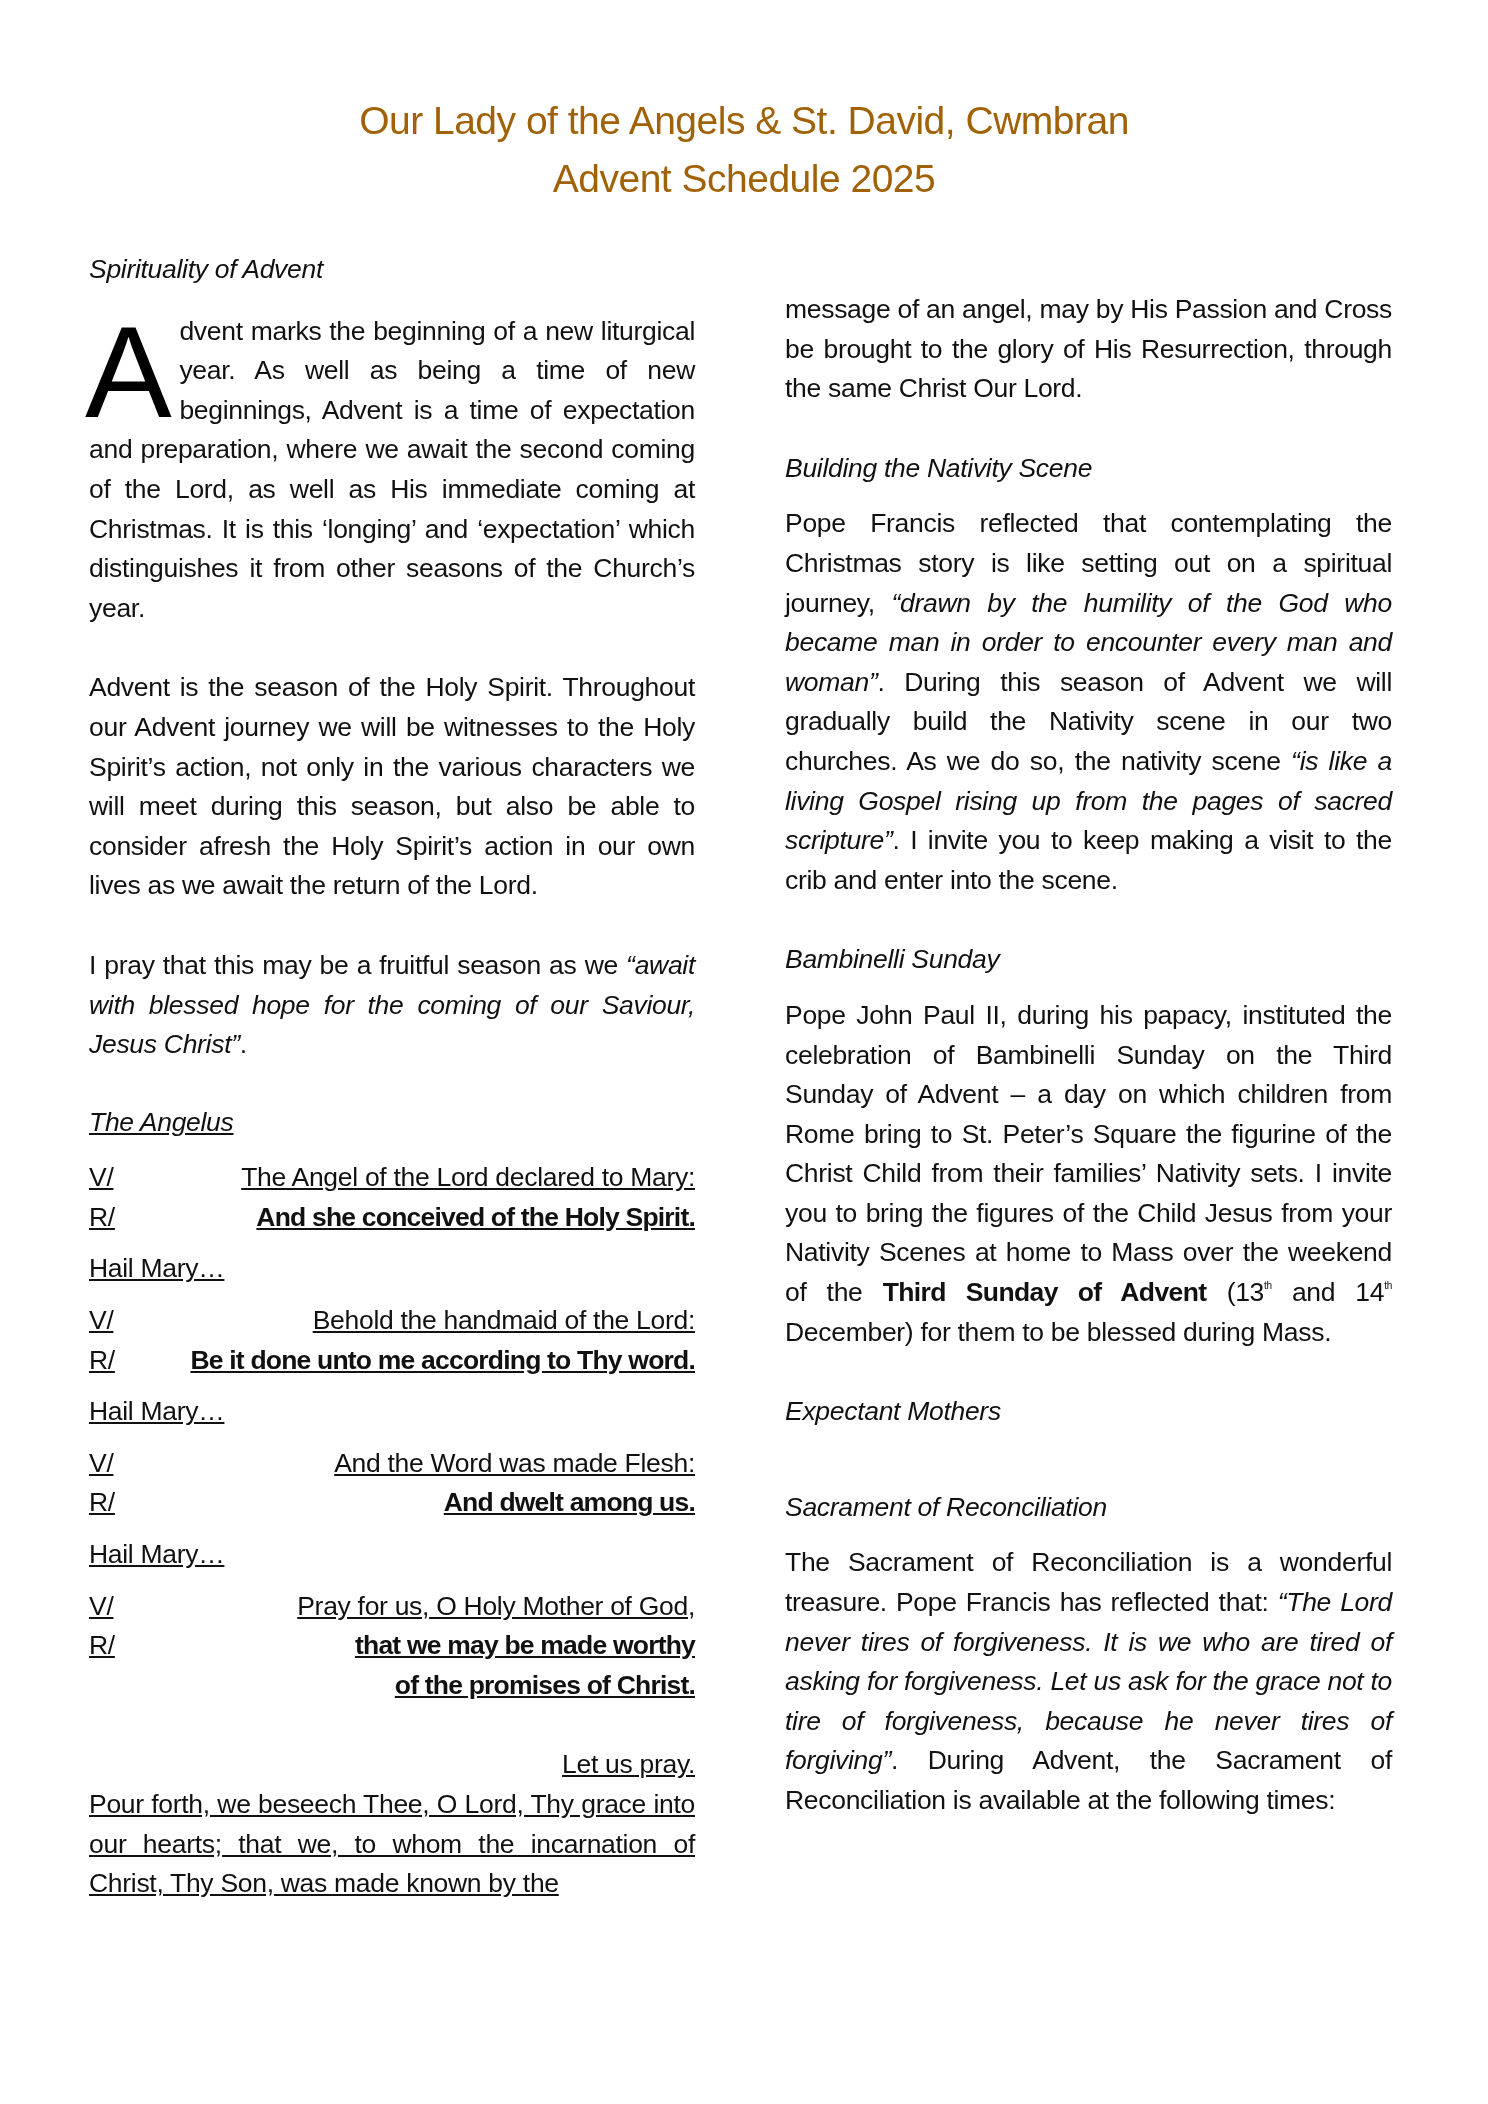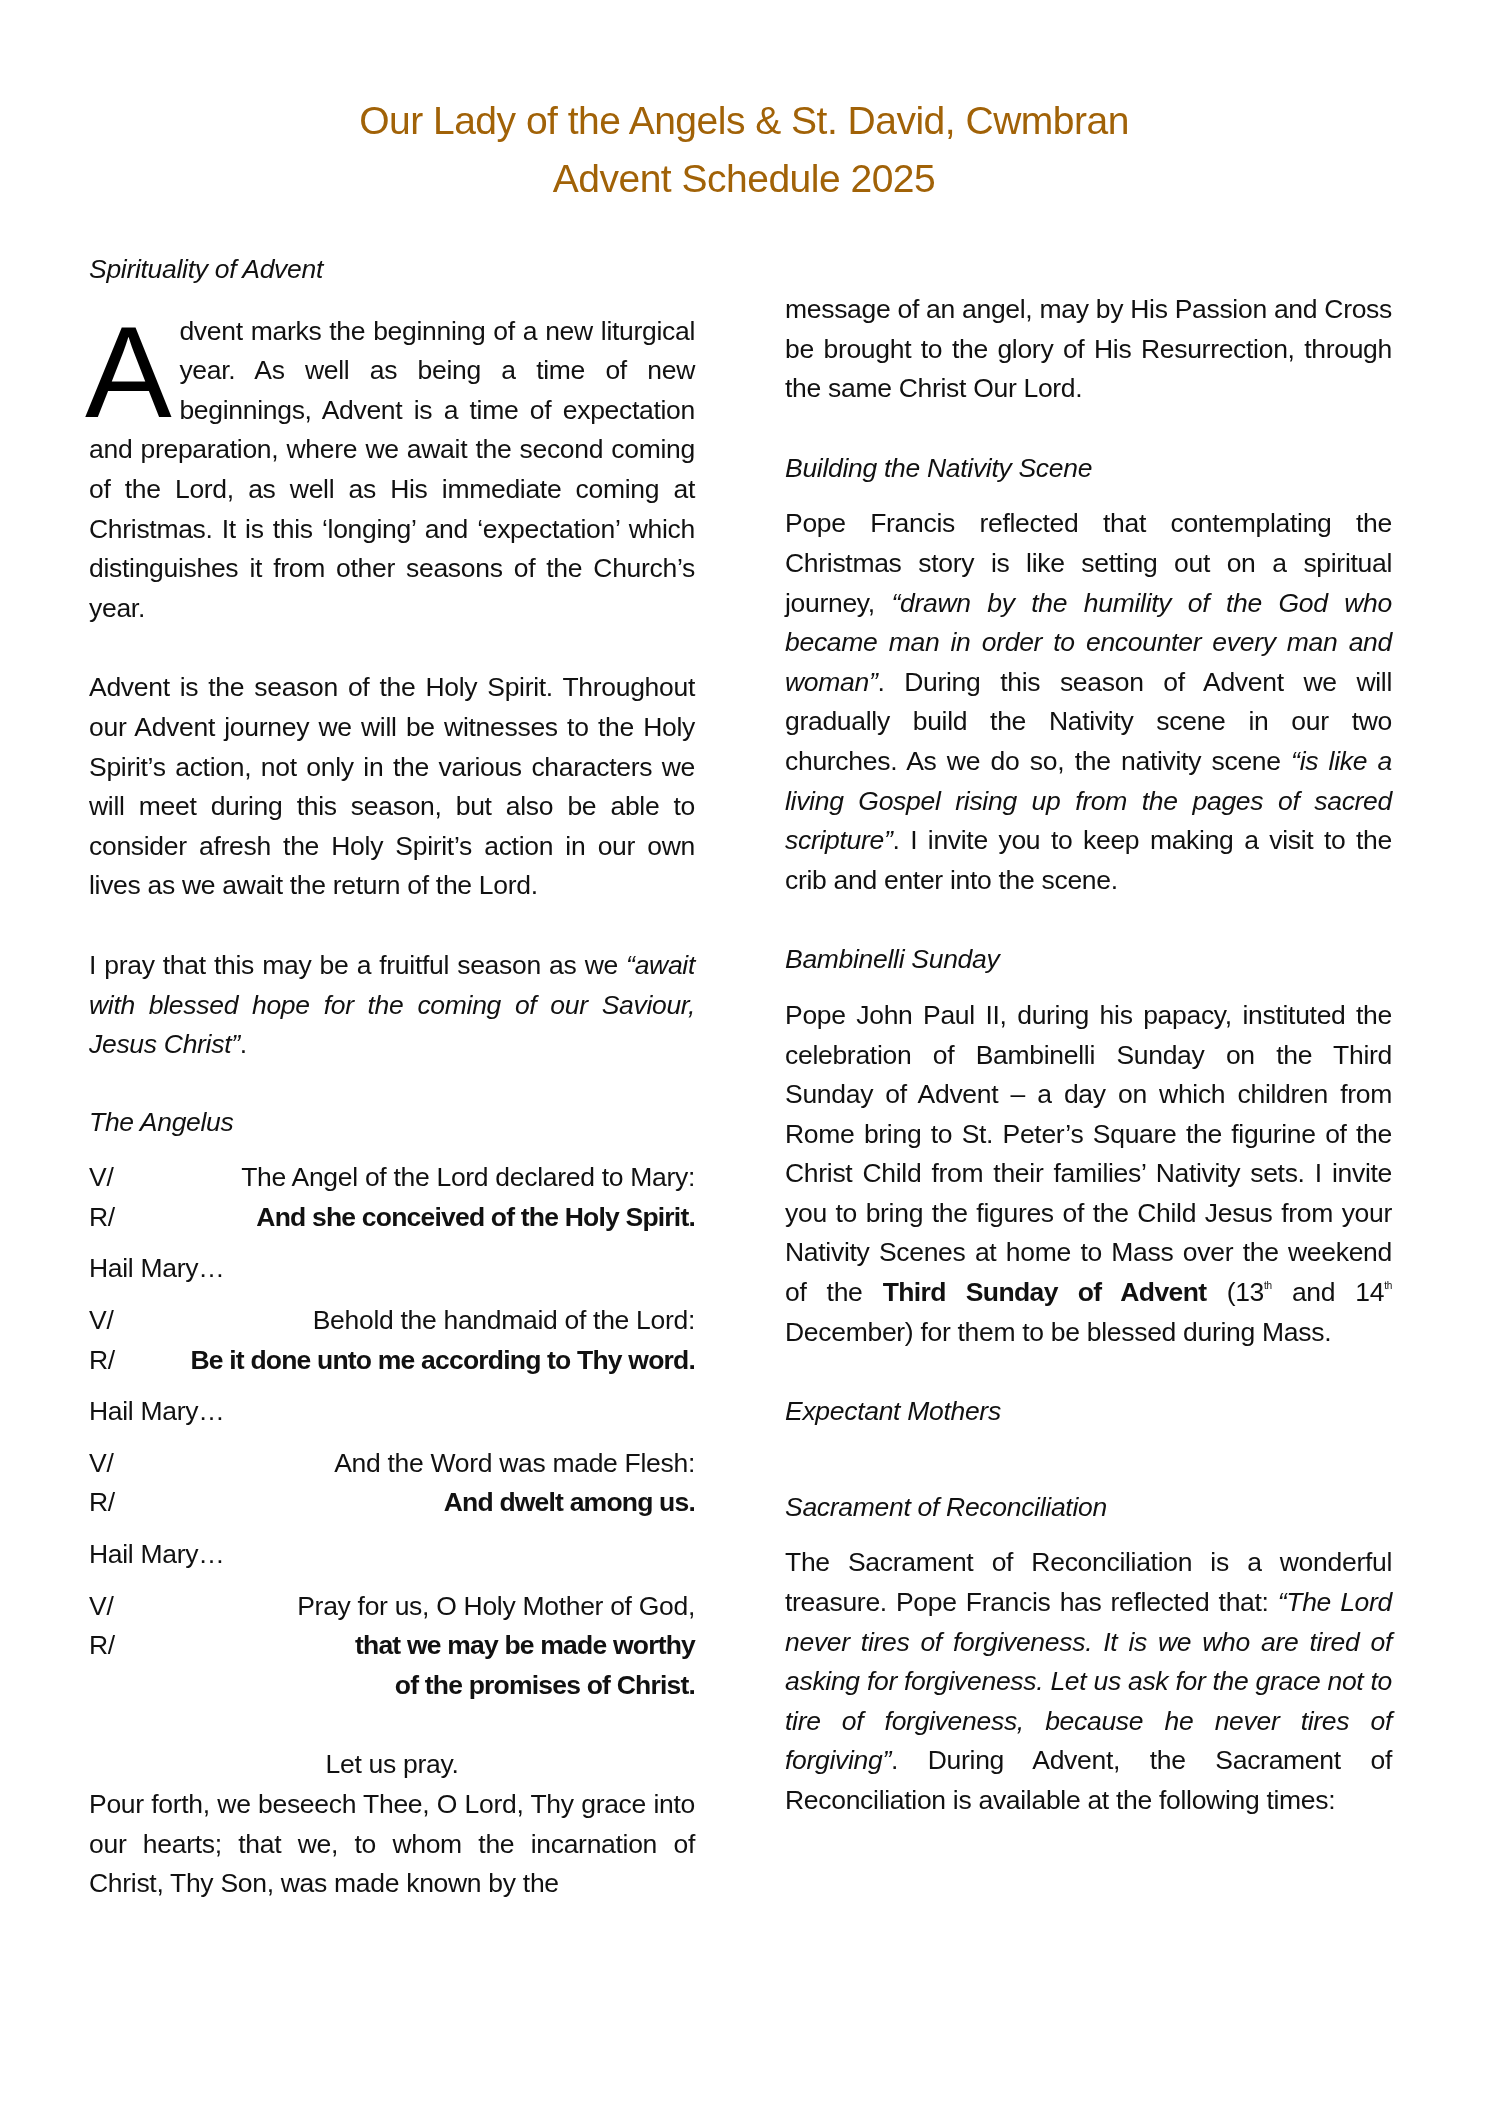--- a/index.html
+++ b/index.html
@@ -30,41 +30,41 @@
       color: #000;
     }
     .vr-line { display: flex; text-align: left; }
     .vr-label { width: 91px; flex: 0 0 91px; }
     .vr-text { flex: 1; text-align: right; }
     .bold-resp { font-weight: bold; letter-spacing: -0.8px; }
     .hail { margin: 12px 0 12px 0; }
     .angelus-block { margin-top: 4px; }
     sup { font-size: 10px; line-height: 0; vertical-align: 12px; }
     .bolden { font-weight: bold; letter-spacing: -0.6px; }
-    .left-align { text-align: center; }
+    .left-align { text-align: right; }
   </style>
 </head>
 <body>
 
 <div class="title-block">
   <div>Our Lady of the Angels &amp; St. David, Cwmbran</div>
   <div>Advent Schedule 2025</div>
 </div>
 
 <div class="col col-left">
   <section>
     <p class="heading">Spirituality of Advent</p>
     <p class="dropcap-para"><span class="dropcap">A</span><span>dvent marks the beginning of a new liturgical year. As well as being a time of new beginnings, Advent is a time of expectation and preparation, where we await the second coming of the Lord, as well as His immediate coming at Christmas. It is this ‘longing’ and ‘expectation’ which distinguishes it from other seasons of the Church’s year.</span></p>
     <div class="gap"></div>
     <p>Advent is the season of the Holy Spirit. Throughout our Advent journey we will be witnesses to the Holy Spirit’s action, not only in the various characters we will meet during this season, but also be able to consider afresh the Holy Spirit’s action in our own lives as we await the return of the Lord.</p>
     <div class="gap"></div>
     <p><span>I pray that this may be a fruitful season as we </span><i>“await with blessed hope for the coming of our Saviour, Jesus Christ”</i><span>.</span></p>
   </section>
   <div class="gap"></div>
-  <section style="margin-top:-2px;">
+  <section style="margin-top:-2px;text-decoration:underline;">
     <p class="heading">The Angelus</p>
 
     <div class="angelus-block">
       <div class="vr-line">
           <span class="vr-label">V/</span>
           <span class="vr-text">The Angel of the Lord declared to Mary:</span>
         </div>
       <div class="vr-line">
           <span class="vr-label">R/</span>
           <span class="vr-text bold-resp">And she conceived of the Holy Spirit.</span>

